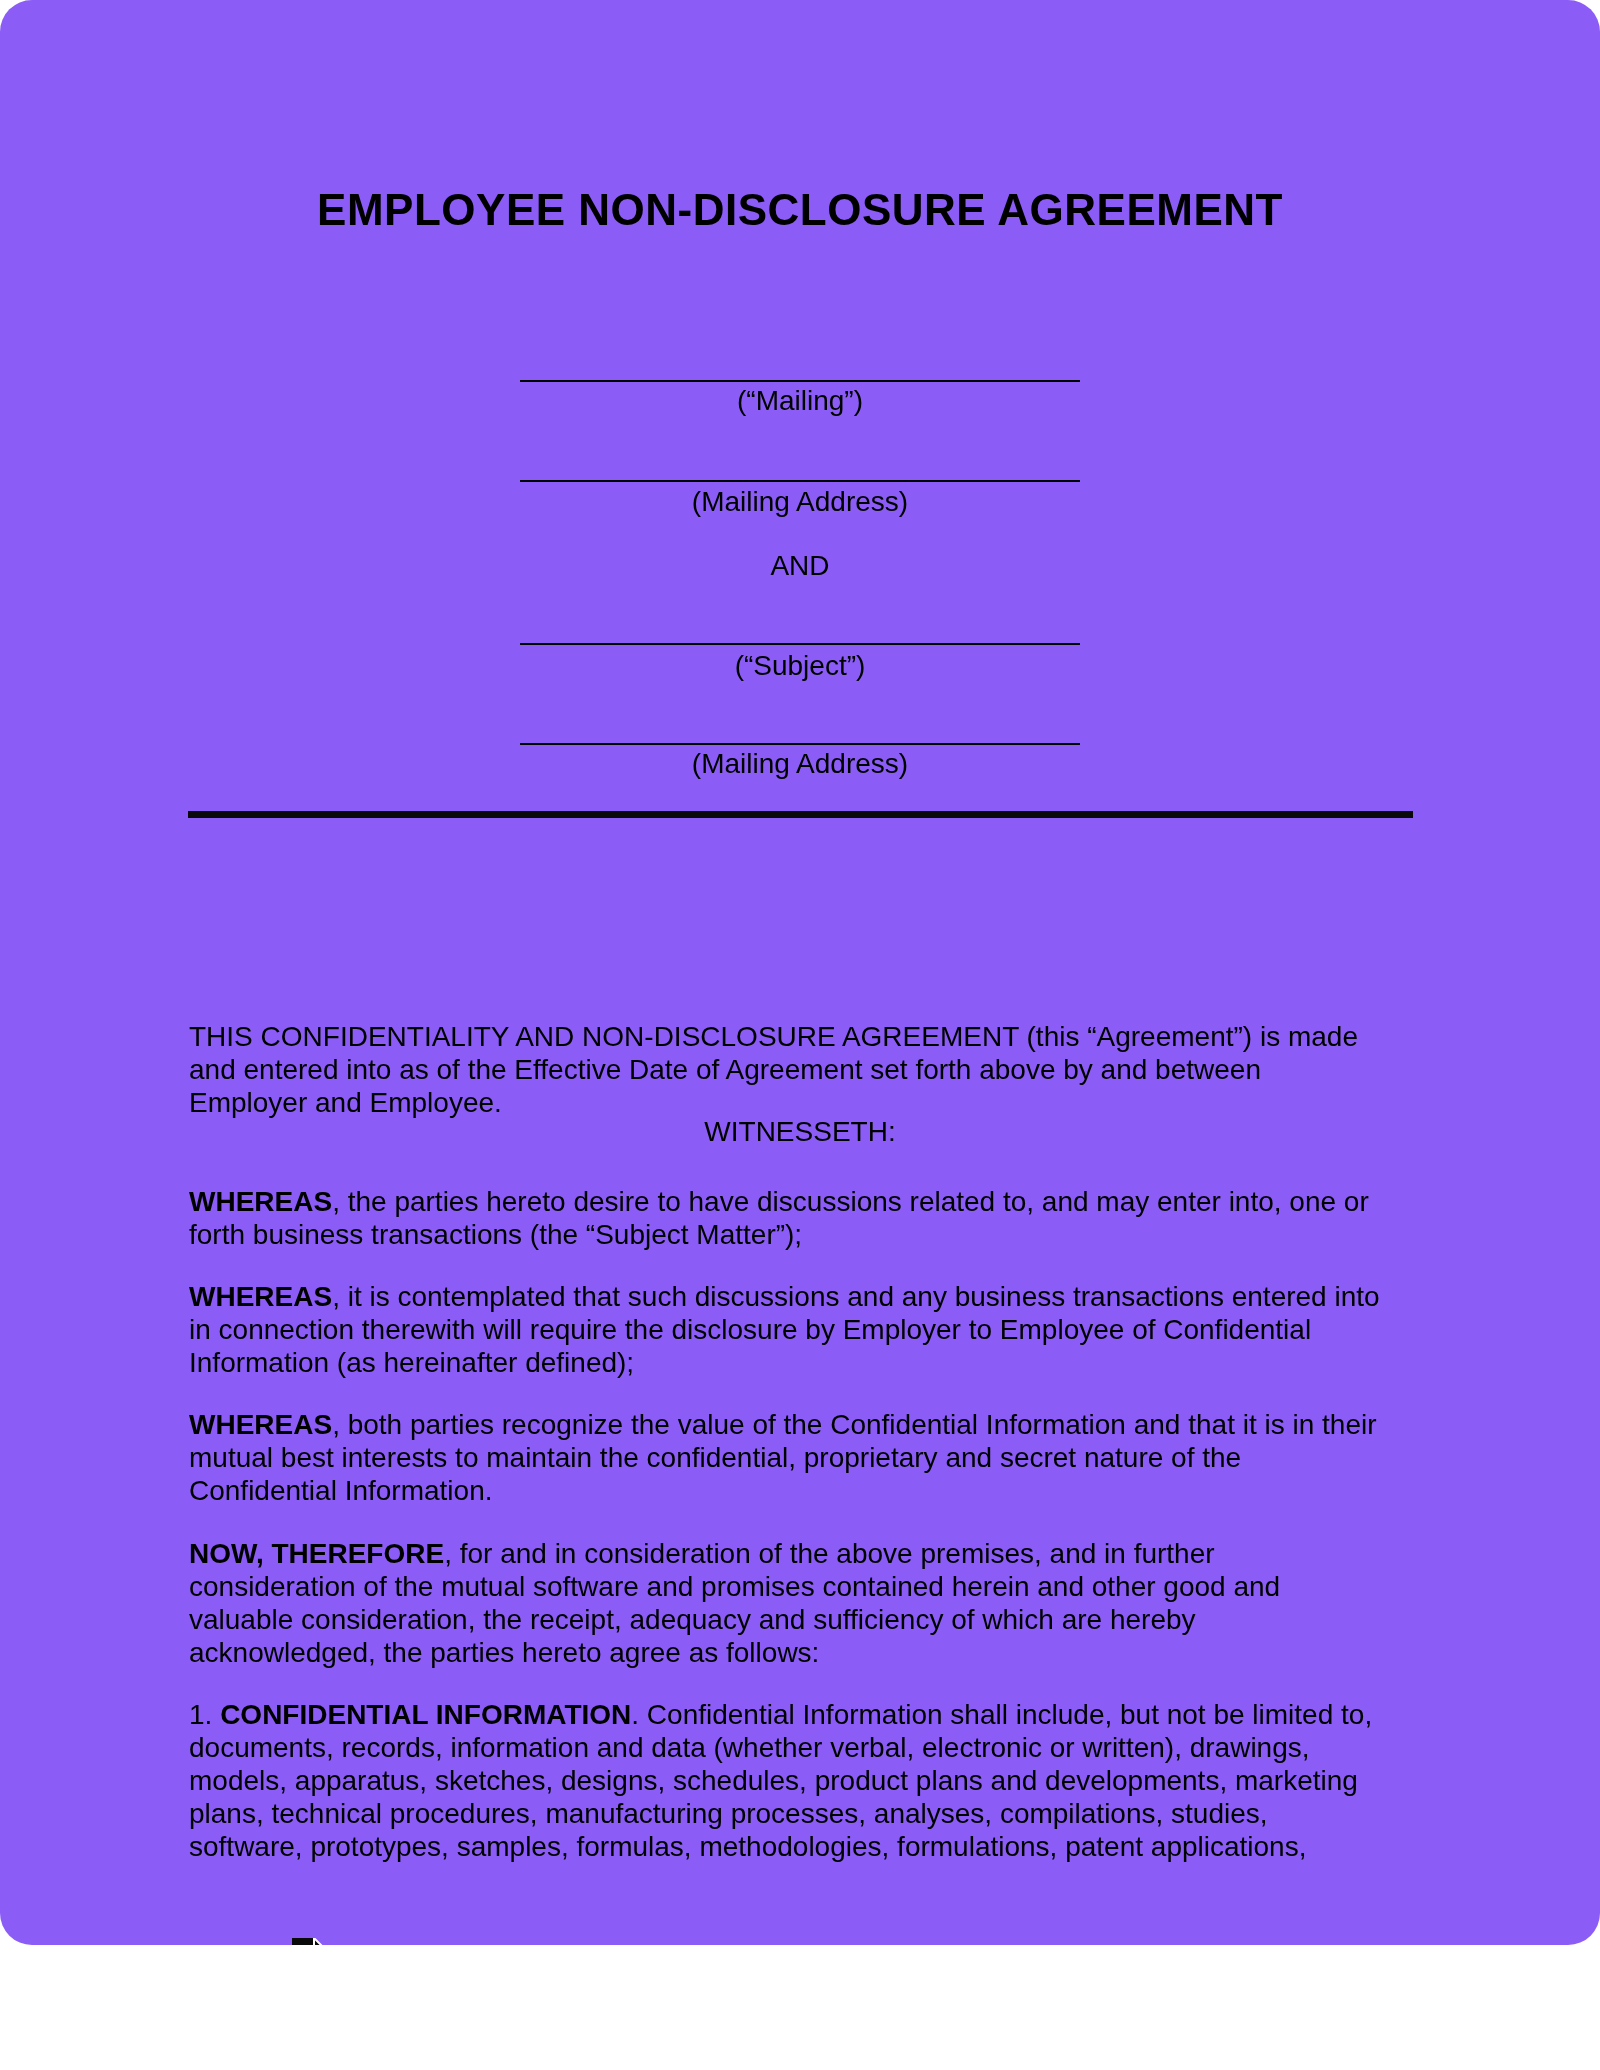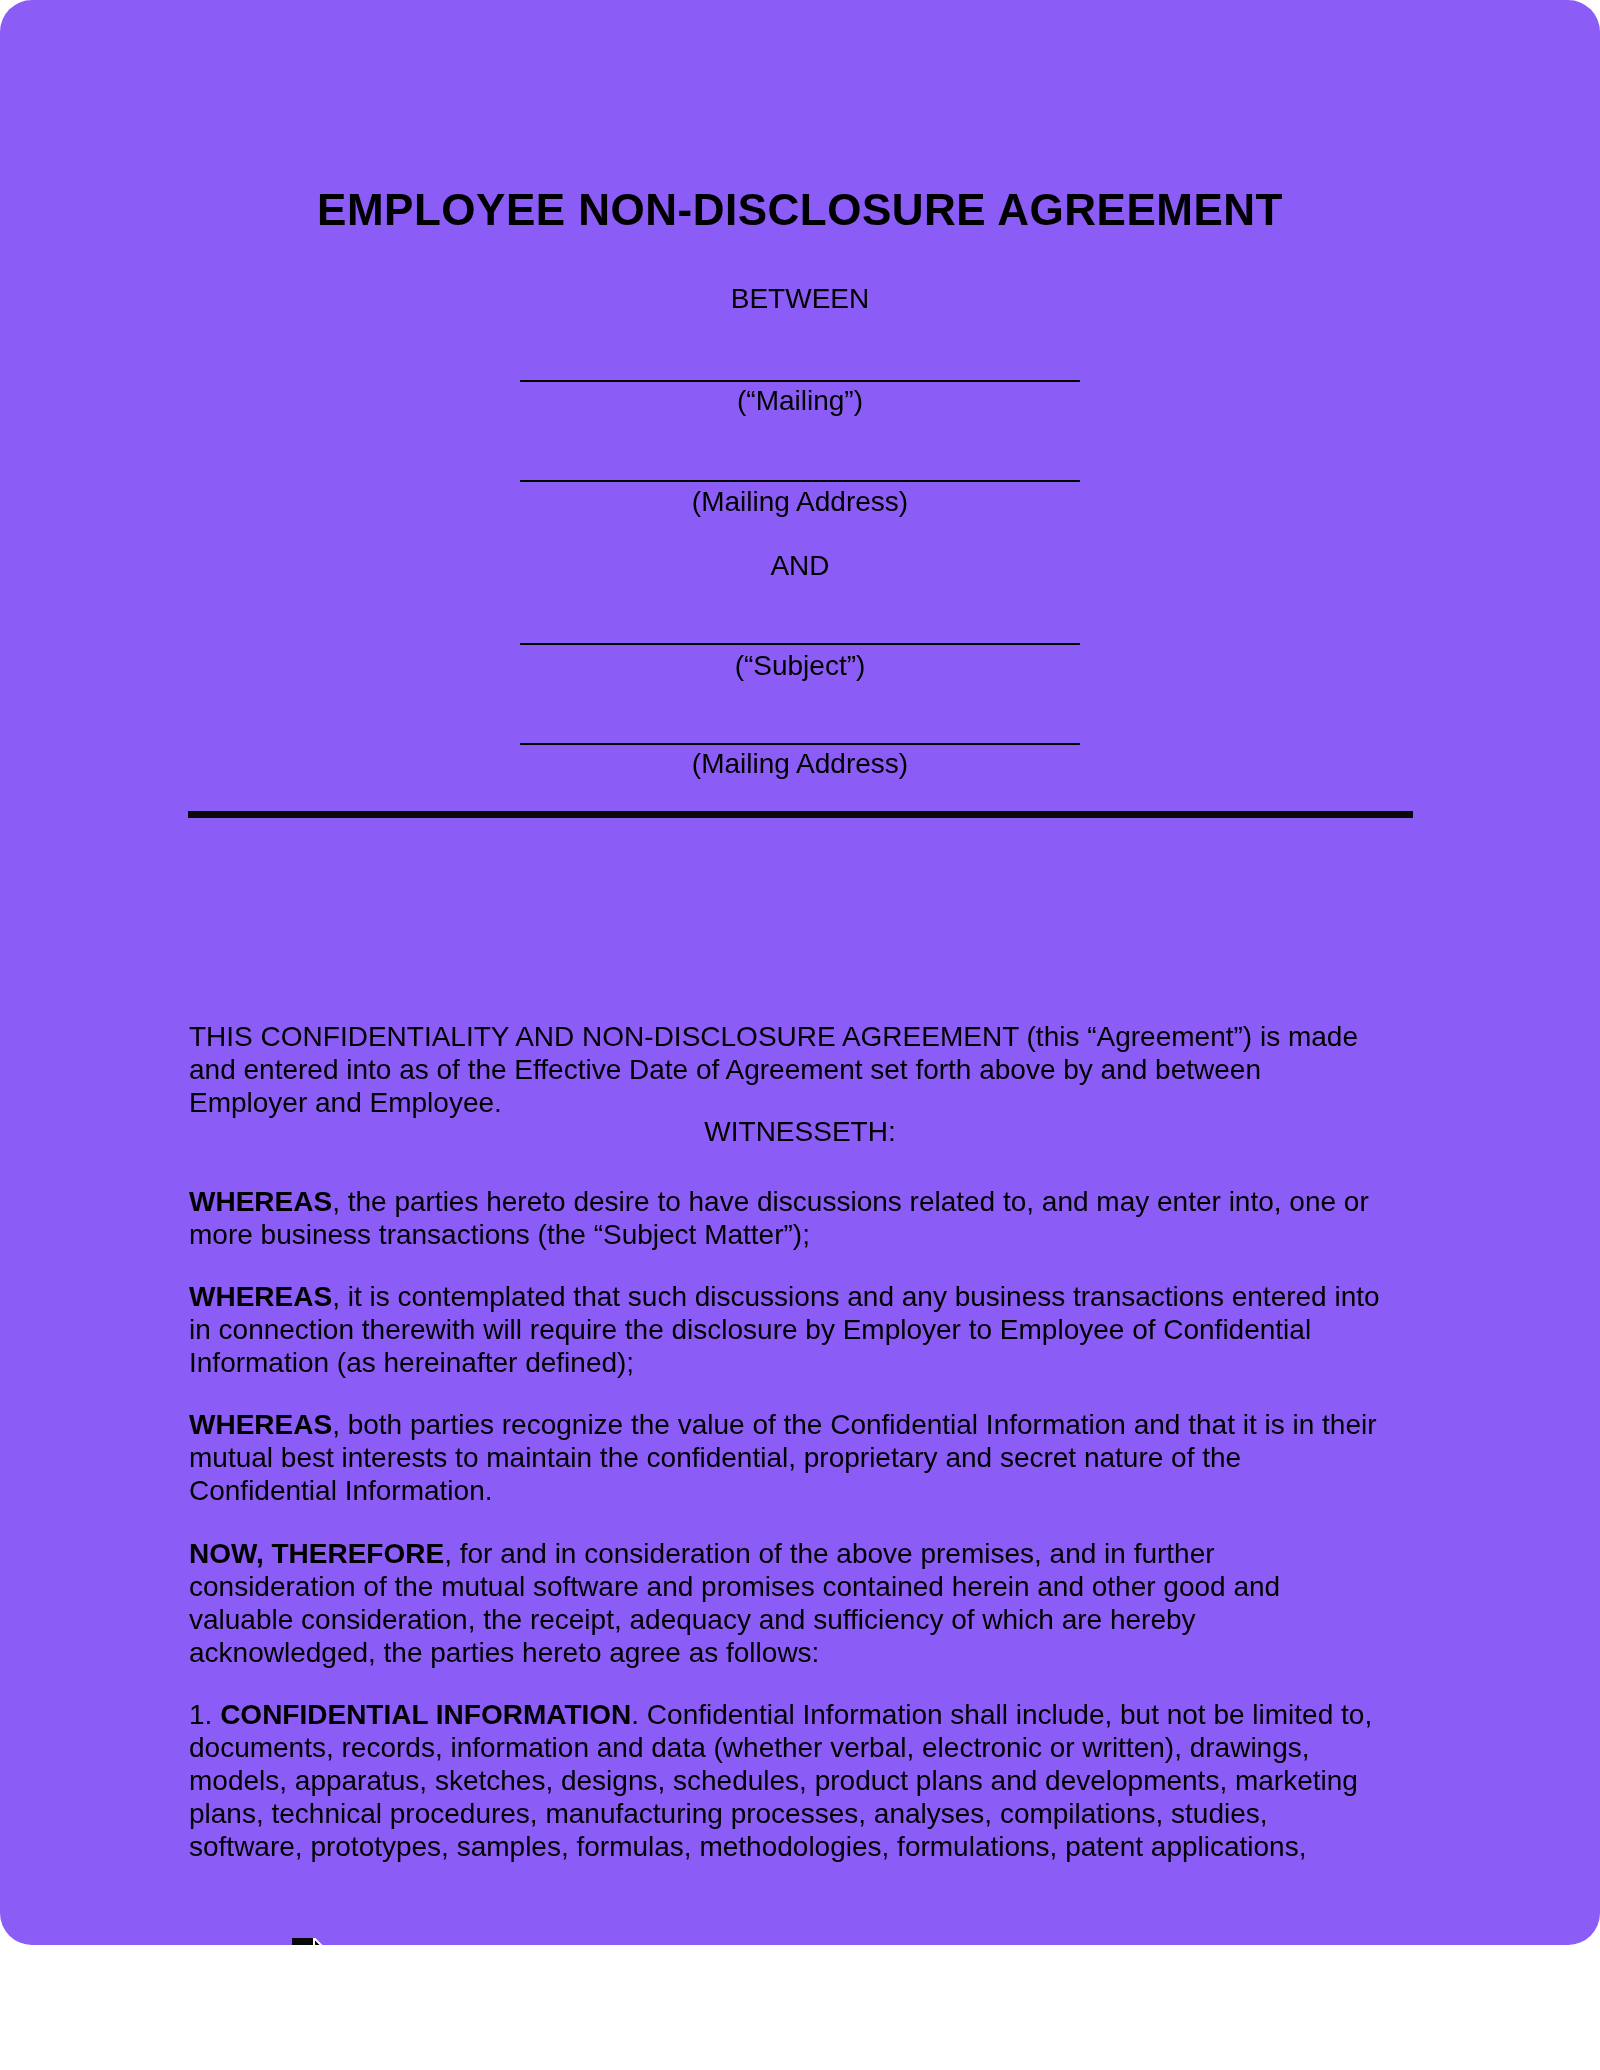--- a/index.html
+++ b/index.html
@@ -25,21 +25,20 @@
   .footer-page{top:1954px;right:142px;position:absolute;font-size:36px;}
   .logo{position:absolute;left:292px;top:1938px;width:35px;height:54px;}
 </style>
 </head>
 <body>
 
 <div class="page">
 
   <div class="abs centered doc-title">EMPLOYEE NON-DISCLOSURE AGREEMENT</div>
 
-  <div class="abs centered" style="top:282px">BETWEEN</div>
 
   <div class="blank-line" style="top:380px"></div>
   <div class="abs centered" style="top:384px">(“Mailing”)</div>
 
   <div class="blank-line" style="top:480px"></div>
   <div class="abs centered" style="top:485px">(Mailing Address)</div>
 
   <div class="abs centered" style="top:549px">AND</div>
 
   <div class="blank-line" style="top:643px"></div>
@@ -51,21 +50,21 @@
   <div class="thick-rule"></div>
 
 
   <div class="abs para" style="top:1020px"><span>THIS CONFIDENTIALITY AND NON-DISCLOSURE AGREEMENT (this “Agreement”) is made
 and entered into as of the Effective Date of Agreement set forth above by and between
 Employer and Employee.</span></div>
 
   <div class="abs centered" style="top:1115px">WITNESSETH:</div>
 
   <div class="abs para" style="top:1185px"><span class="bold">WHEREAS</span><span>, the parties hereto desire to have discussions related to, and may enter into, one or
-more business transactions (the “Subject Matter”);</span></div>
+forth business transactions (the “Subject Matter”);</span></div>
 
   <div class="abs para" style="top:1280px"><span class="bold">WHEREAS</span><span>, it is contemplated that such discussions and any business transactions entered into
 in connection therewith will require the disclosure by Employer to Employee of Confidential
 Information (as hereinafter defined);</span></div>
 
   <div class="abs para" style="top:1408px"><span class="bold">WHEREAS</span><span>, both parties recognize the value of the Confidential Information and that it is in their
 mutual best interests to maintain the confidential, proprietary and secret nature of the
 Confidential Information.</span></div>
 
   <div class="abs para" style="top:1537px"><span class="bold">NOW, THEREFORE</span><span>, for and in consideration of the above premises, and in further

